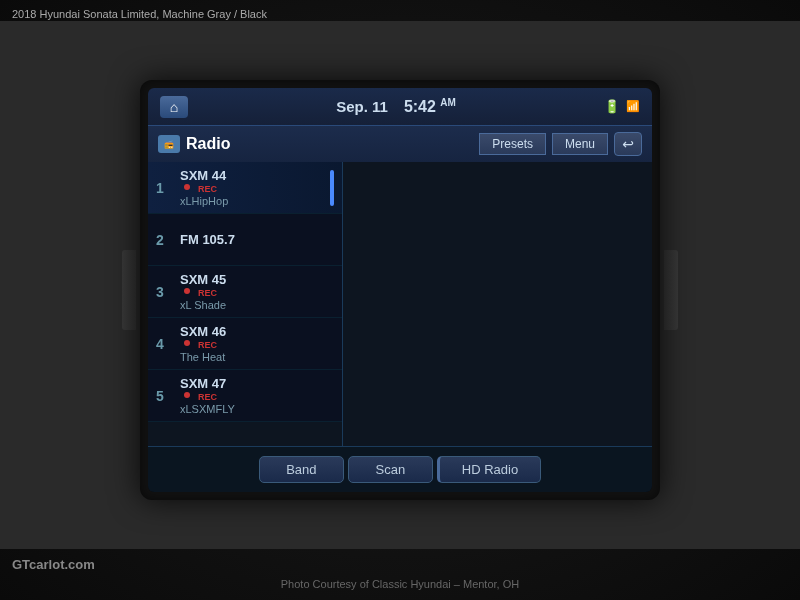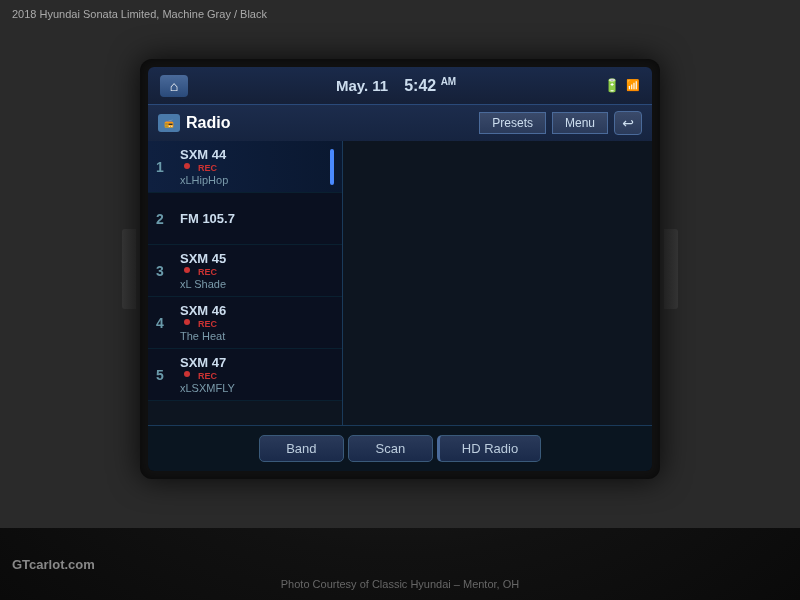--- a/index.html
+++ b/index.html
@@ -13,20 +13,21 @@
     }
 
     .outer-frame {
       width: 800px;
       height: 528px;
       background: #2a2a2a;
       display: flex;
       flex-direction: column;
       align-items: center;
       justify-content: center;
+      margin-top: 21px;
     }
 
     .car-context {
       position: absolute;
       top: 8px;
       left: 12px;
       color: #aaa;
       font-size: 11px;
     }
 
@@ -362,21 +363,21 @@
     <div class="left-bezel"></div>
     <div class="right-bezel"></div>
 
     <div class="infotainment-screen">
 
       <div class="status-bar">
         <div class="home-btn">
           <span class="home-icon">⌂</span>
         </div>
         <div class="date-time">
-          <span>May. 11</span>
+          <span>Sep. 11</span>
           <span class="time-display">
             <span>5:42</span>
             <span style="font-size:10px; vertical-align:super;">AM</span>
           </span>
         </div>
         <div class="status-icons">
           <span style="font-size:13px;">🔋</span>
           <span style="font-size:11px;">📶</span>
         </div>
       </div>

